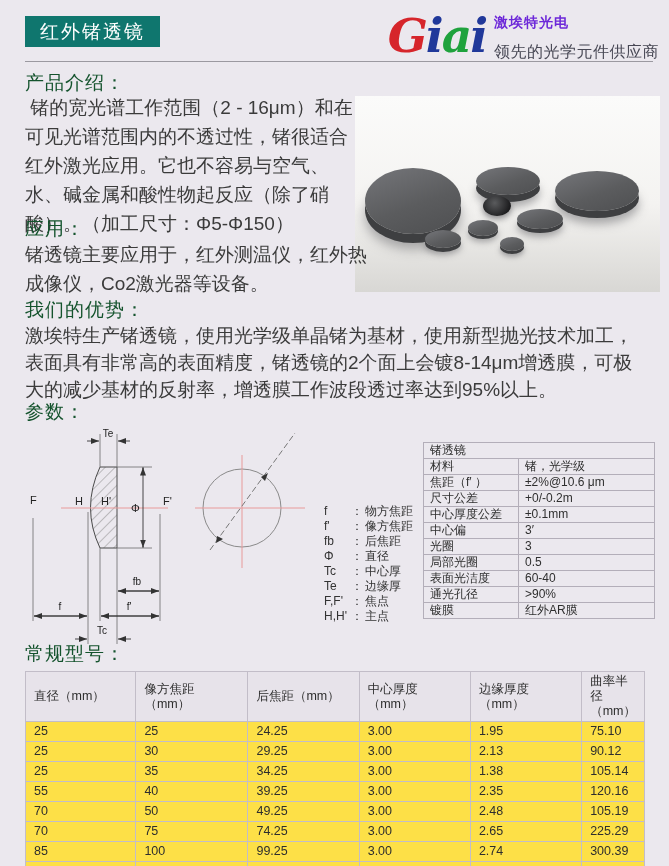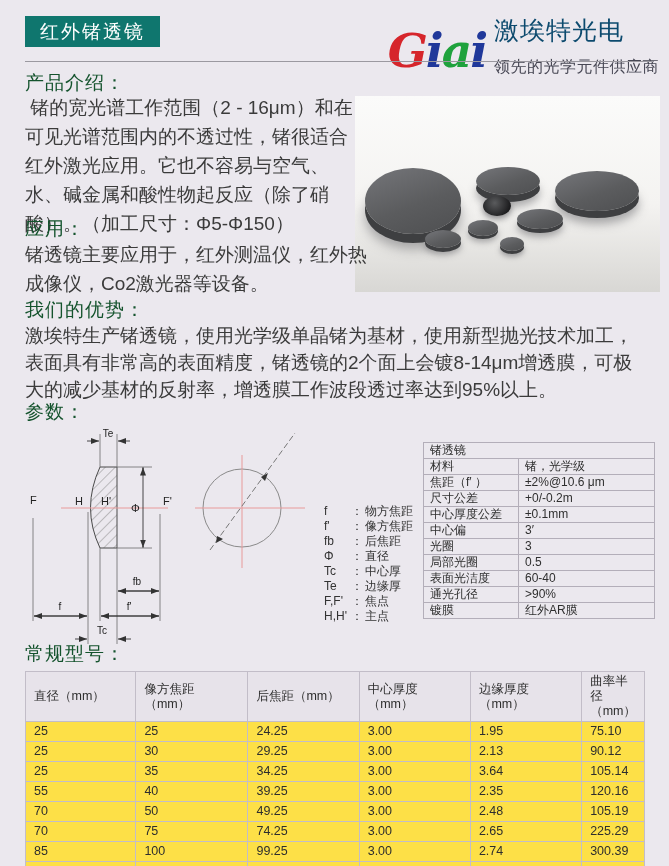--- a/index.html
+++ b/index.html
@@ -6,21 +6,21 @@
   body{font-family:"Liberation Sans",sans-serif;}
   #page{position:relative;width:669px;height:866px;background:#ebe8ee;overflow:hidden;}
 
   
   .title-box{position:absolute;left:25px;top:16px;height:31px;line-height:31px;
     padding:0 15px;background:#0f766e;color:#fff;font-size:19px;letter-spacing:2px;}
   .logo{position:absolute;right:10px;top:4px;display:flex;align-items:flex-end;}
   .logo-script{font-family:"DejaVu Serif",serif;font-style:italic;font-weight:bold;
     font-size:47px;line-height:54px;letter-spacing:-2px;}
   .logo-txt{margin-left:8px;margin-top:10px;}
-  .logo-brand{font-size:25px;font-weight:normal;color:#0c4a6e;letter-spacing:1px;}
+  .logo-brand{font-size:14px;font-weight:bold;color:#6d28d9;letter-spacing:1px;}
   .logo-slogan{font-size:16px;color:#474754;margin-top:10px;letter-spacing:.5px;}
   .divider{position:absolute;left:25px;right:16px;top:61px;border-top:1px solid #9b99a0;}
 
   
   .sec-h{position:absolute;font-size:19px;color:#14532d;letter-spacing:1px;}
   .para{position:absolute;font-size:19px;color:#3b3b3b;line-height:29px;white-space:pre-wrap;}
   #intro-h{left:25px;top:70px;} #intro-p{left:25px;top:93px;width:334px;}
   #app-h{left:25px;top:216px;text-align:center;}  #app-p{left:25px;top:240px;width:348px;}
   #adv-h{left:25px;top:297px;}  #adv-p{left:25px;top:322px;width:614px;line-height:27px;}
   #param-h{left:25px;top:399px;}
@@ -277,21 +277,21 @@
           <td>29.25</td>
           <td>3.00</td>
           <td>2.13</td>
           <td>90.12</td>
         </tr>
         <tr>
           <td>25</td>
           <td>35</td>
           <td>34.25</td>
           <td>3.00</td>
-          <td>3.64</td>
+          <td>1.38</td>
           <td>105.14</td>
         </tr>
         <tr>
           <td>55</td>
           <td>40</td>
           <td>39.25</td>
           <td>3.00</td>
           <td>2.35</td>
           <td>120.16</td>
         </tr>

